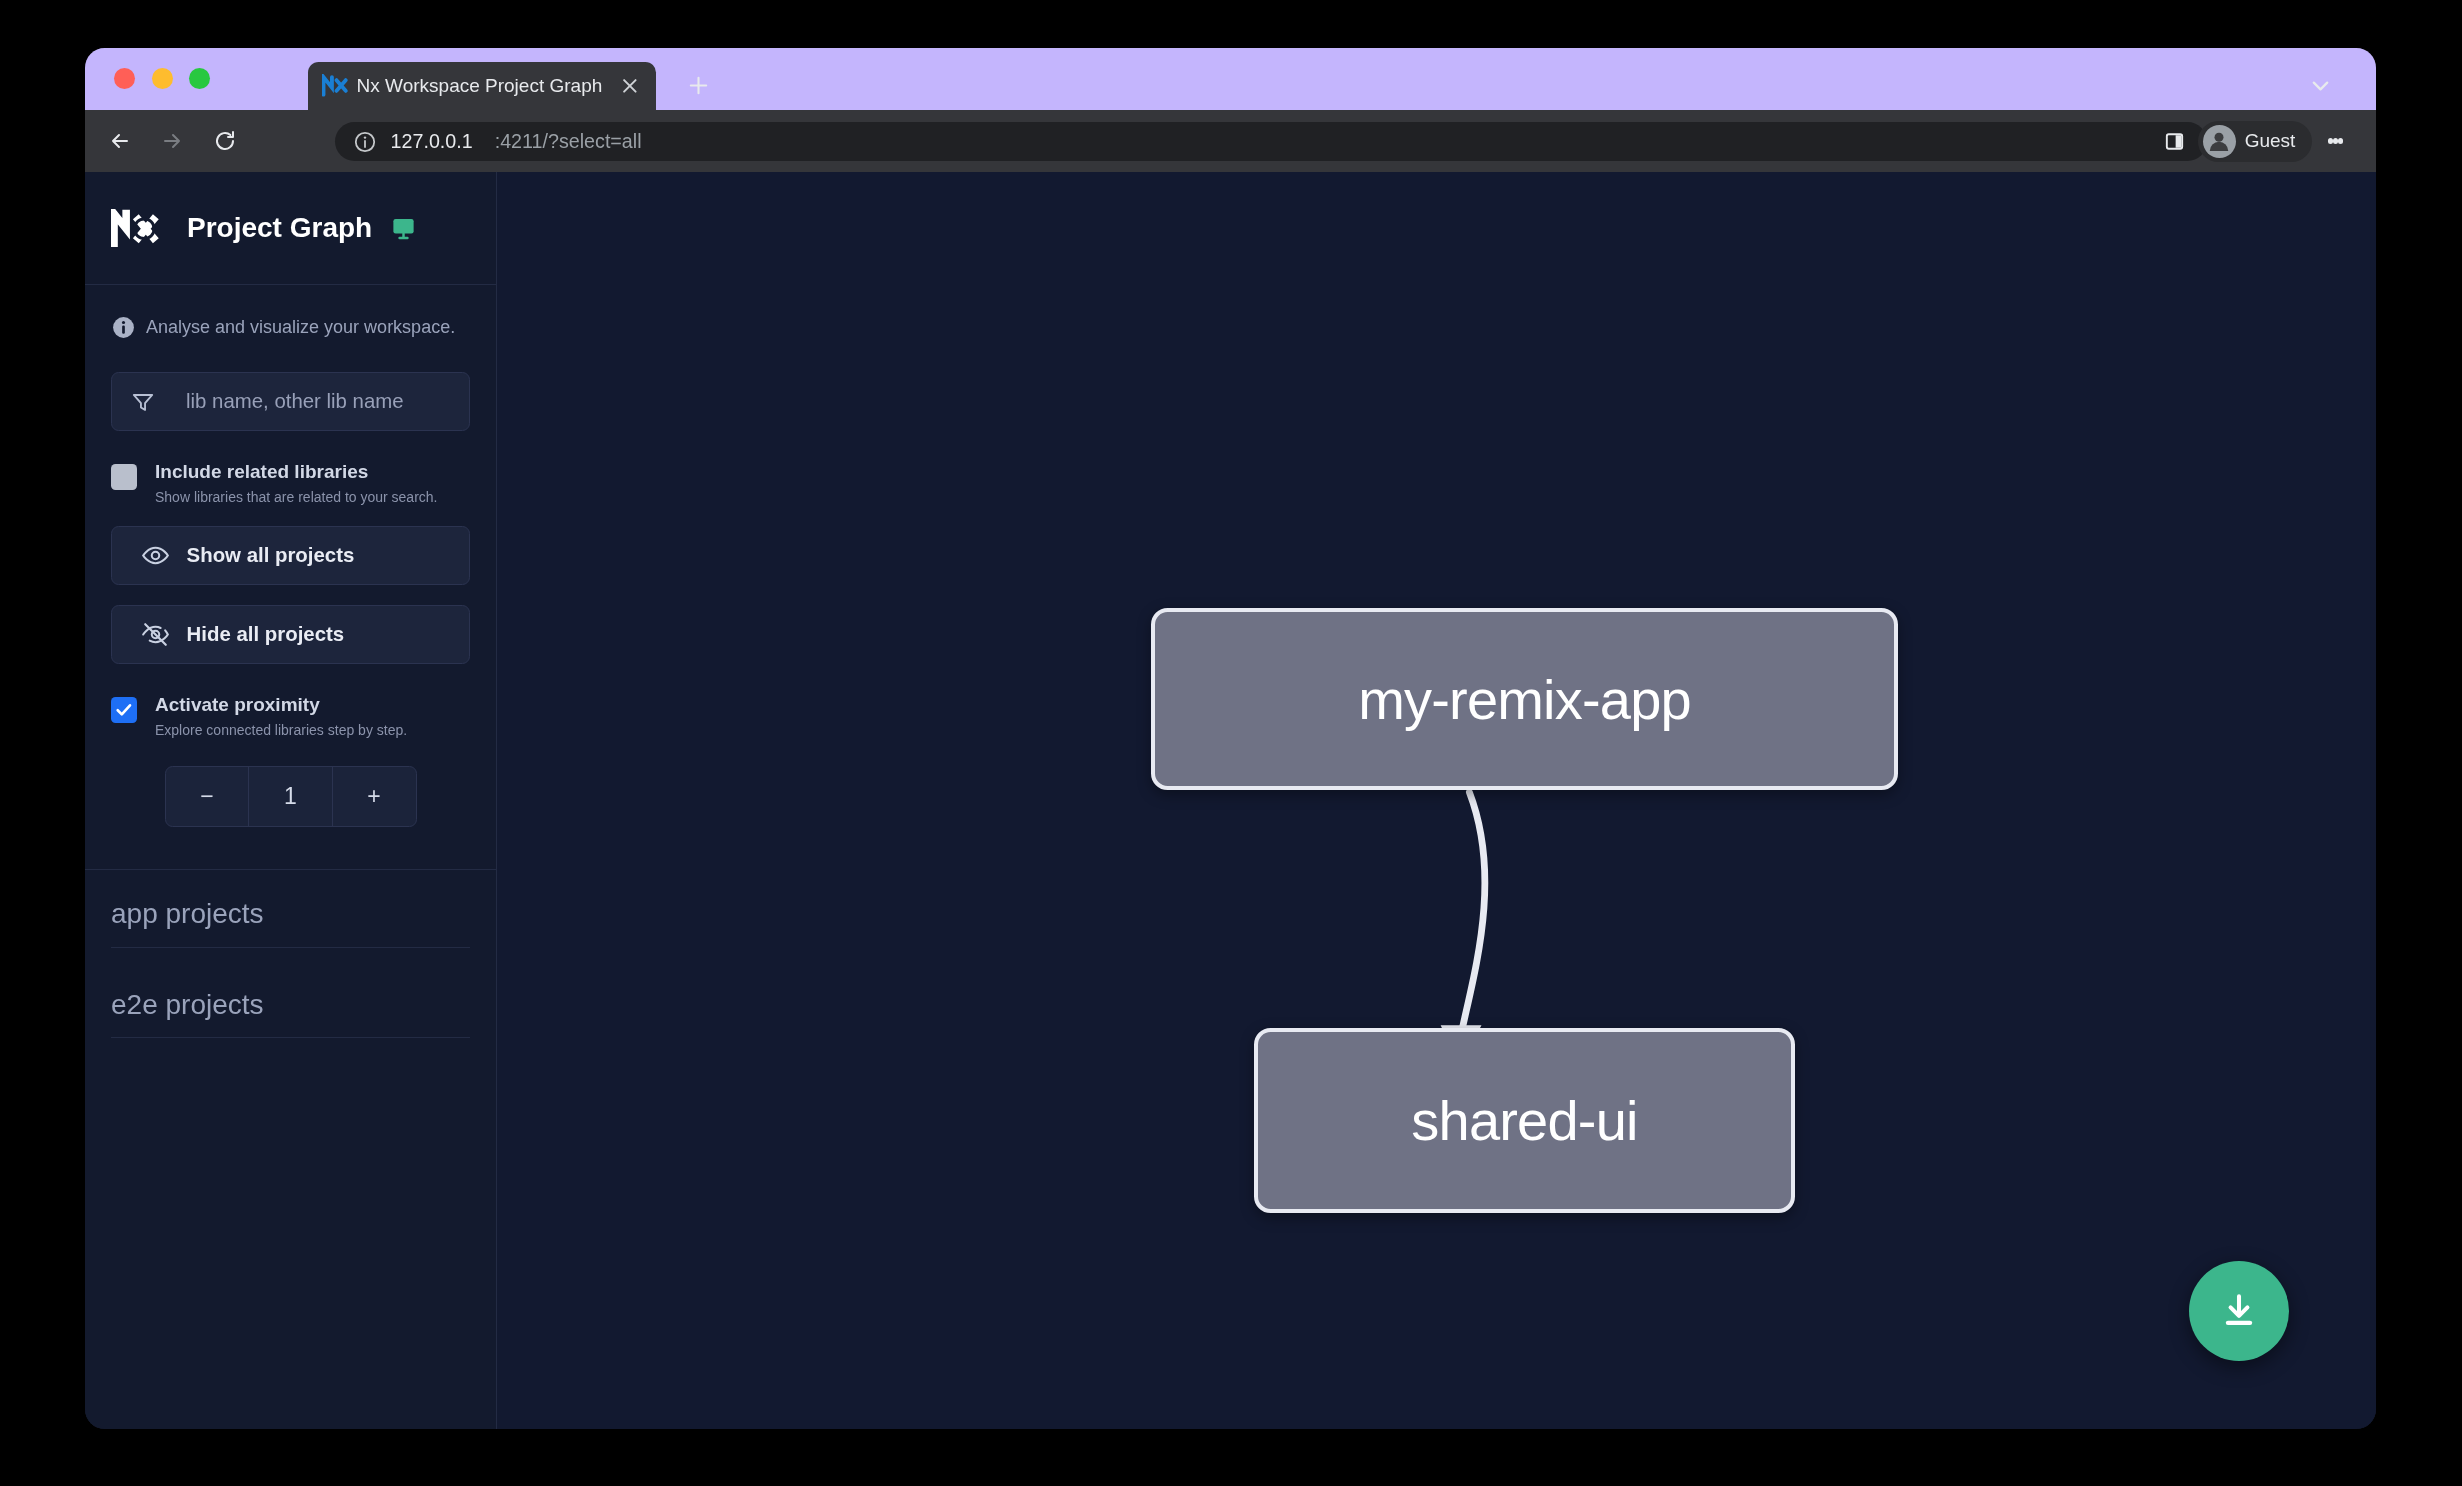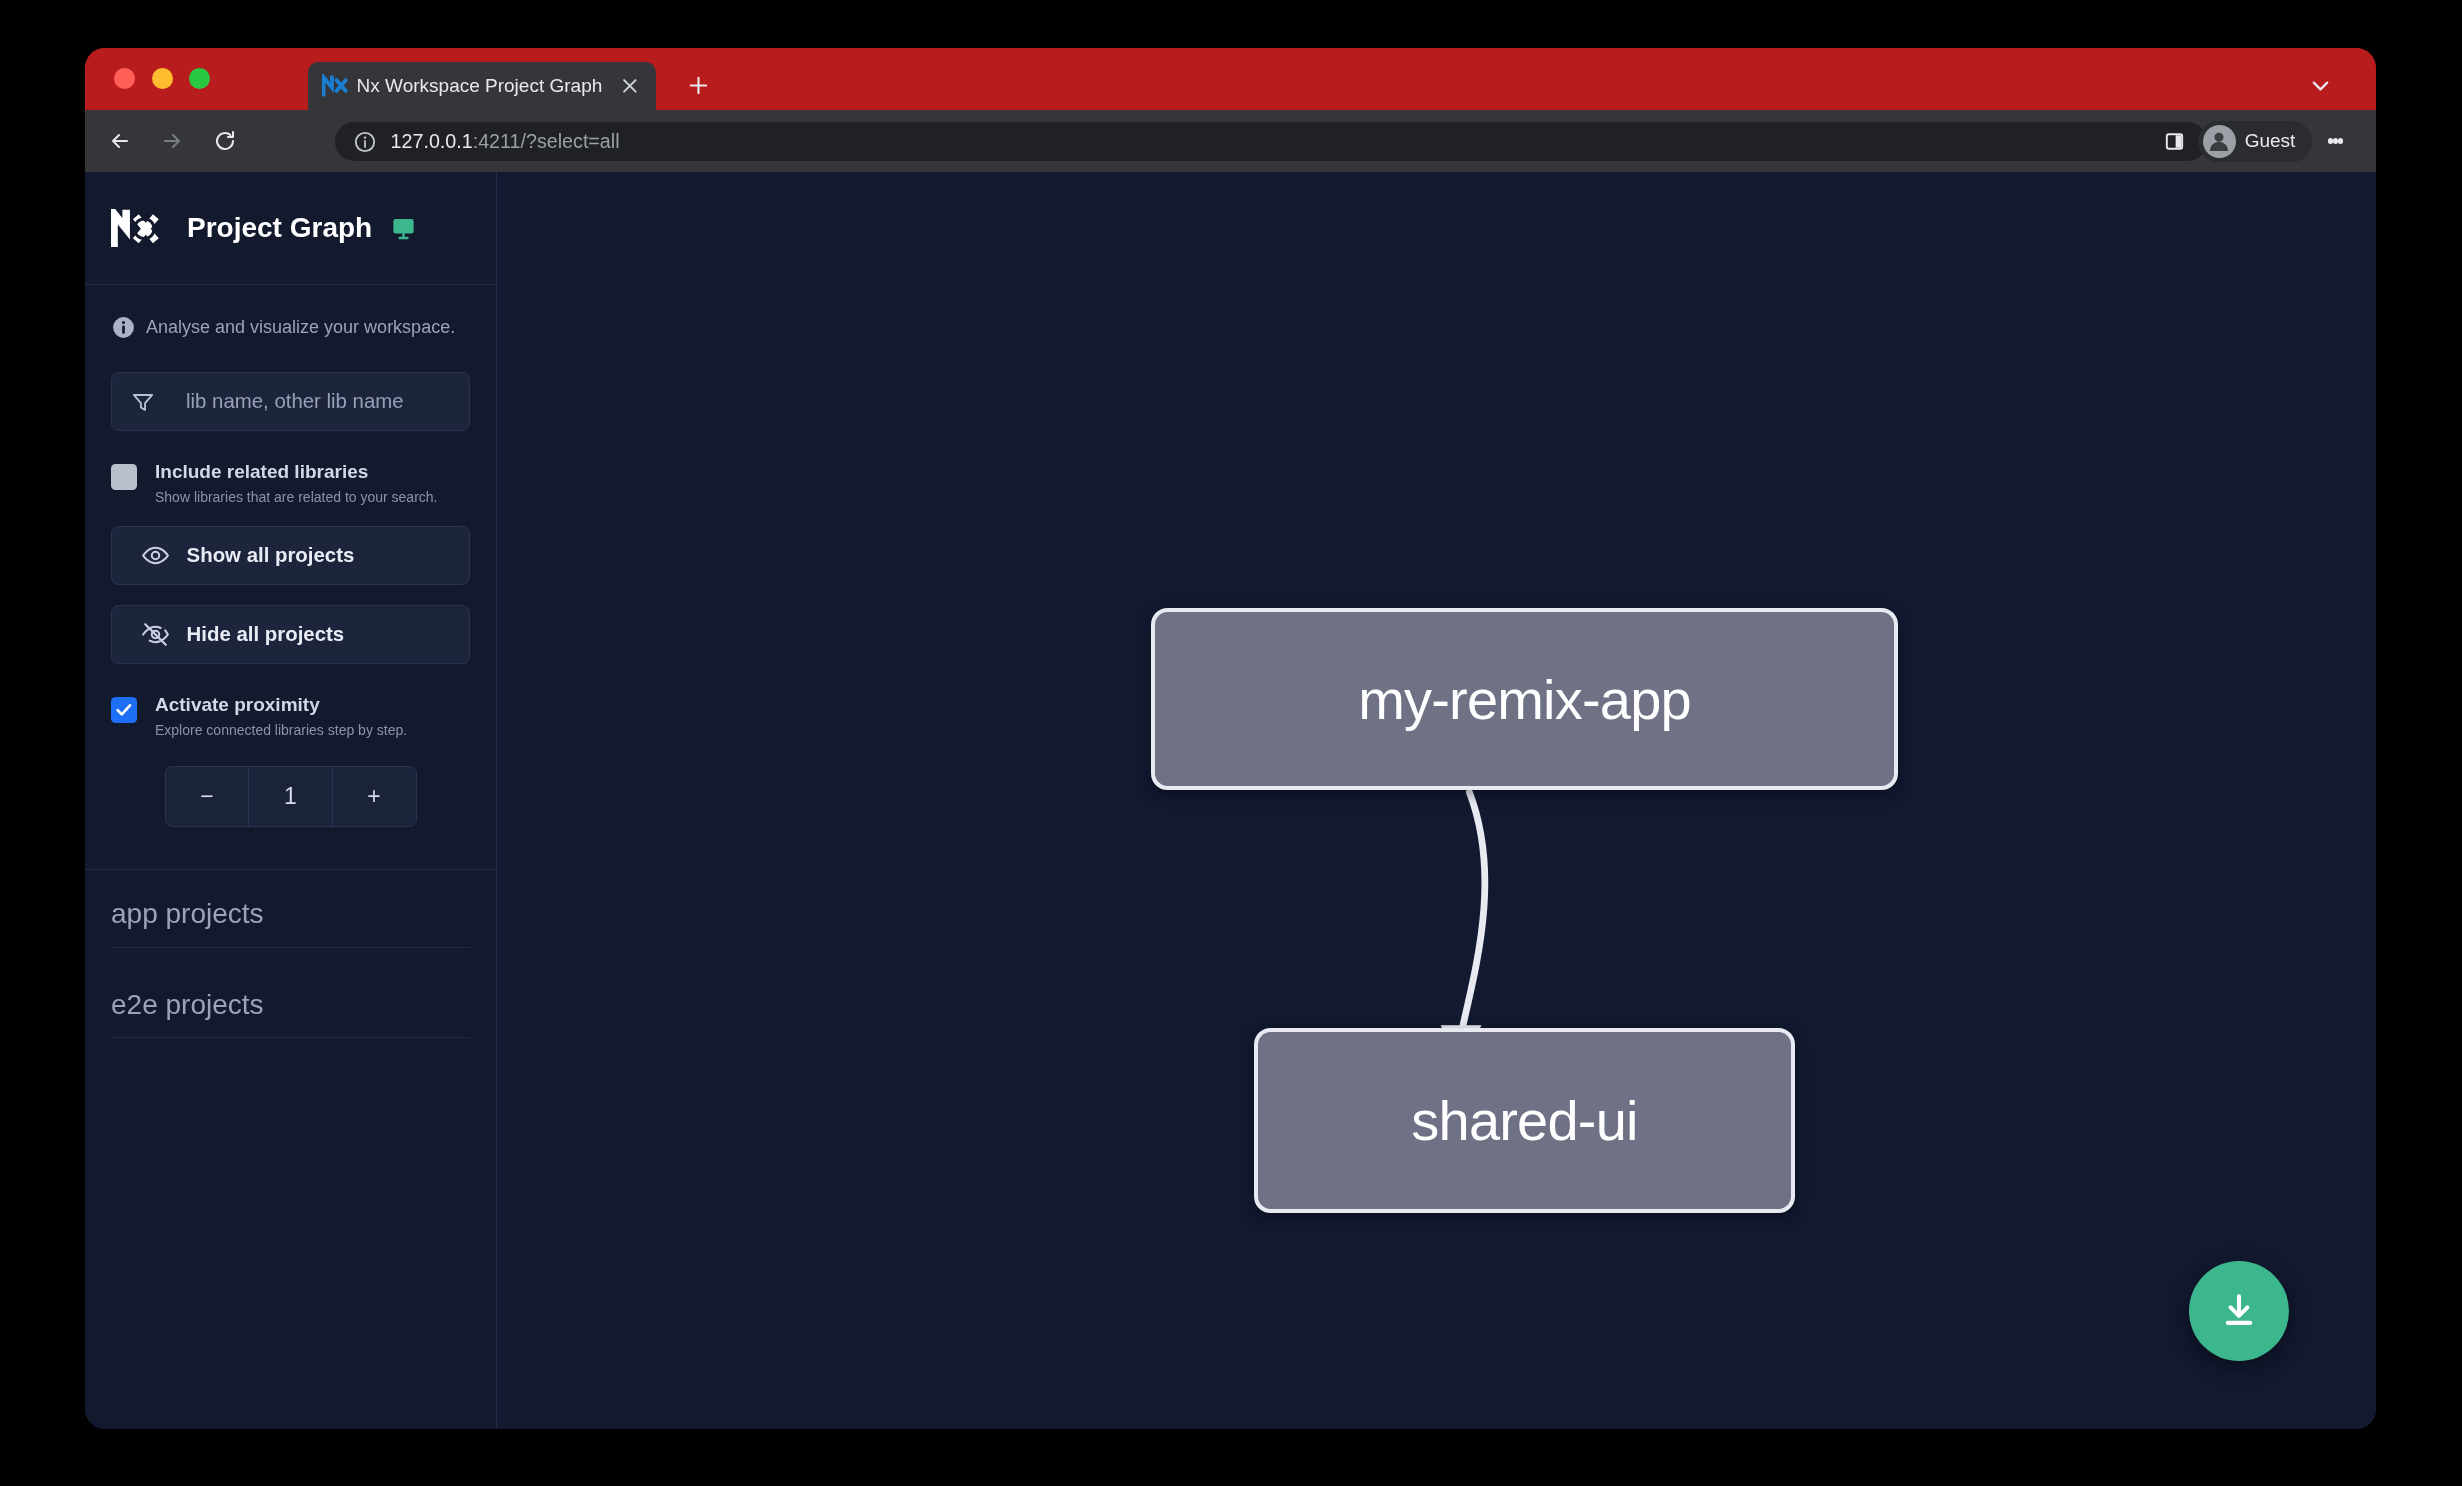--- a/index.html
+++ b/index.html
@@ -6,21 +6,21 @@
   body{width:2462px;height:1487px;overflow:hidden;font-family:"Liberation Sans",sans-serif;}
 
   
   .window{
     position:absolute; left:85px; top:48px; width:2291px; height:1381px;
     background:#1f2023; border-radius:19.7px; overflow:hidden;
     box-shadow:0 7.6px 45px rgba(0,0,0,.6);
   }
 
   
-  .tabstrip{position:relative;height:62px;background:#b91c1c;}
+  .tabstrip{position:relative;height:62px;background:#c4b5fd;}
   .traffic{position:absolute;left:29px;top:19.7px;display:flex;gap:16.6px;align-items:center;}
   .dot{width:21px;height:21px;border-radius:50%;}
   .dot.red{background:#ff5f57;} .dot.yellow{background:#febc2e;} .dot.green{background:#28c840;}
 
   .tab{
     position:absolute;left:223px;top:13.6px;width:348px;height:48px;
     background:#35363a;border-radius:10.6px 10.6px 0 0;display:flex;align-items:center;padding:0 13.6px;
     box-sizing:border-box;
   }
   .tab .favicon{width:26px;height:23px;margin-right:9px;flex:0 0 auto;display:block;}
@@ -34,21 +34,21 @@
   
   .toolbar{position:relative;height:62px;background:#35363a;display:flex;align-items:center;}
   .navbtn{width:36px;height:36px;margin-left:16.6px;display:flex;align-items:center;justify-content:center;color:#e8eaed;}
   .navbtn.disabled{color:#7a7d82;}
   .omnibox{
     position:absolute;left:250px;top:12px;width:1872px;height:39px;background:#202124;border-radius:19.7px;
     display:flex;align-items:center;padding:0 18px;box-sizing:border-box;
   }
   .omnibox .info{width:24px;height:24px;margin-right:13.6px;flex:0 0 auto;color:#c4c7ca;}
   .url{font-size:19.7px;color:#e8eaed;white-space:nowrap;}
-  .url .dim{color:#9aa0a6;}
+  .url .dim{color:#9aa0a6;margin-left:22px;}
   .tbright{position:absolute;right:23px;top:10.6px;display:flex;align-items:center;gap:6px;}
   .sidepanel-icon{width:35px;height:35px;display:flex;align-items:center;justify-content:center;}
   .guestchip{height:41px;border-radius:20.4px;background:#2b2c2f;display:flex;align-items:center;padding:0 16.6px 0 4.5px;gap:9px;}
   .guestchip .avatar{width:33px;height:33px;border-radius:50%;background:#9aa0a6;display:flex;align-items:center;justify-content:center;}
   .guestchip .gname{color:#e8eaed;font-size:19px;}
   .kebab{width:35px;height:35px;display:flex;align-items:center;justify-content:center;}
   .kebab i{display:block;width:5.3px;height:5.3px;border-radius:50%;background:#e8eaed;margin:2.3px 0;}
 
   
   .page{position:relative;height:1257px;background:#0f1629;display:flex;}

